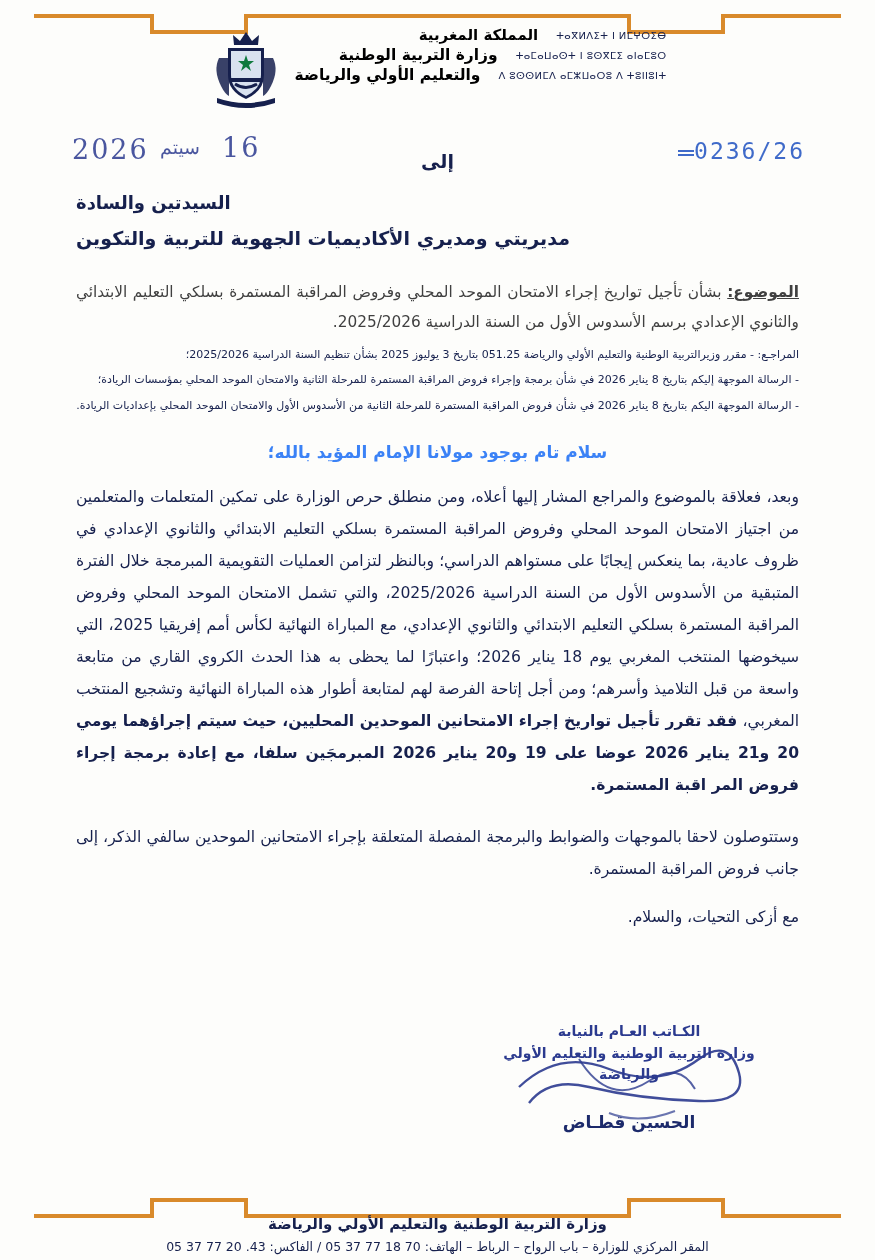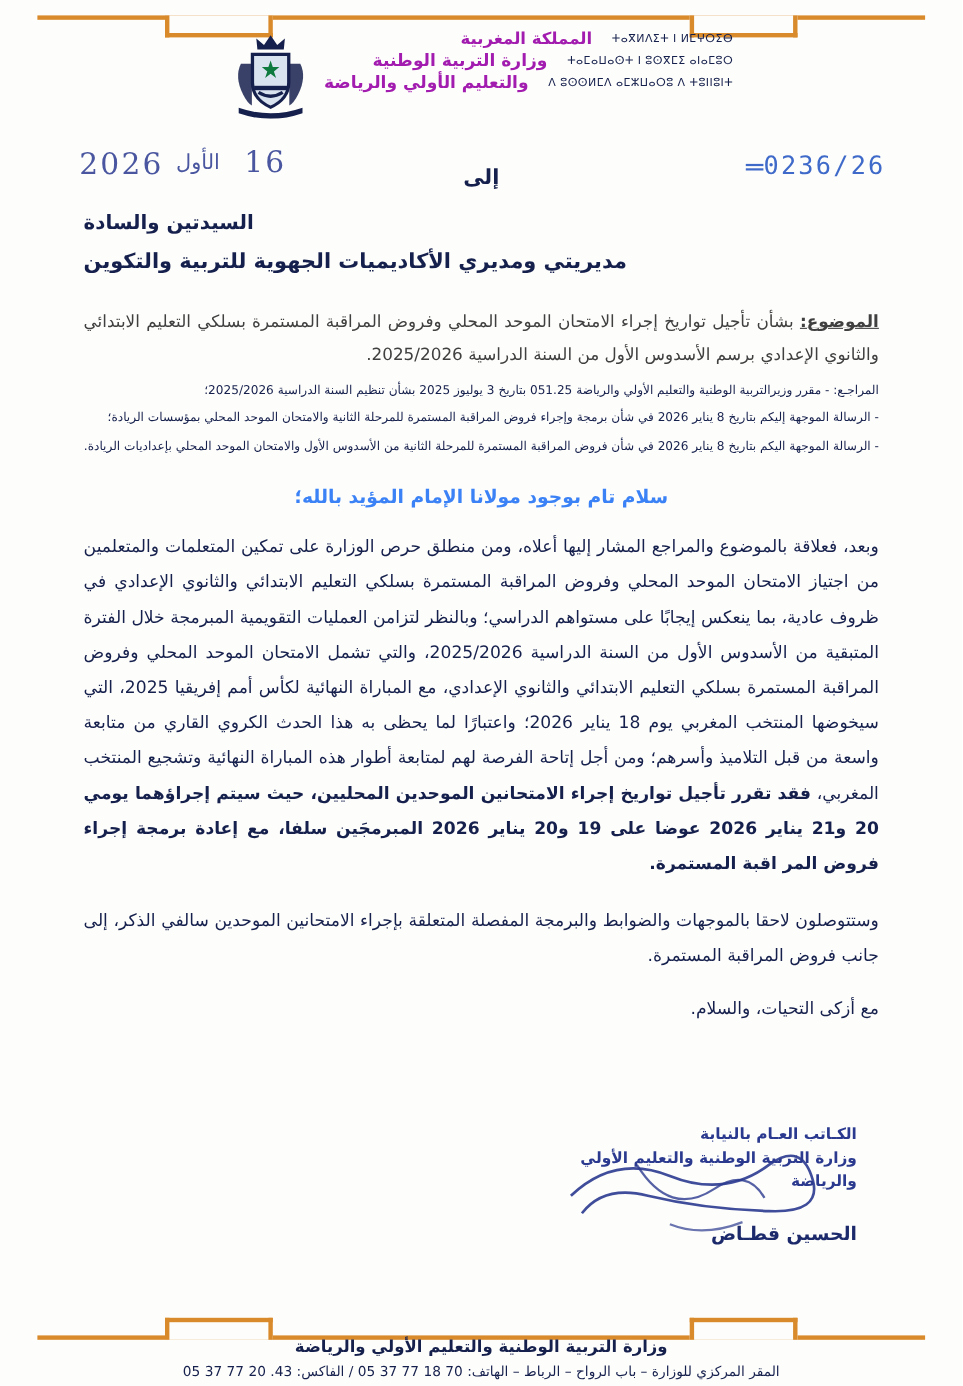--- a/index.html
+++ b/index.html
@@ -69,21 +69,21 @@
   .header-line {
     display: flex;
     flex-direction: row;
     align-items: center;
     justify-content: flex-start;
     gap: 18px;
     margin: 2px 0;
   }
   .hdr-ar {
     font-weight: bold;
-    color: #a21caf;
+    color: #000000;
     letter-spacing: 0.5px;
   }
   .hdr-ar.l1 { font-size: 15px; }
   .hdr-ar.l2 { font-size: 15.5px; }
   .hdr-ar.l3 { font-size: 15.5px; }
   .hdr-tif {
     color: #16204d;
     font-size: 10px;
     direction: ltr;
     font-family: "DejaVu Sans", sans-serif;
@@ -205,21 +205,21 @@
     font-size: 15.6px;
     color: #16204d;
   }
 
   
   .signature {
     position: absolute;
     bottom: 128px;
     right: 96px;
     width: 300px;
-    text-align: right;
+    text-align: center;
     color: #16204d;
   }
   .sig-title {
     font-weight: bold;
     font-size: 14px;
     line-height: 1.55;
     color: #2b3a8f;
   }
   .sig-name {
     margin-top: 26px;
@@ -299,21 +299,21 @@
         <path d="M10 30 Q4 42 12 58 Q16 66 20 68 L20 30 Z" fill="#16204d" opacity="0.85"></path>
         <path d="M64 30 Q70 42 62 58 Q58 66 54 68 L54 30 Z" fill="#16204d" opacity="0.85"></path>
 
         <path d="M8 70 Q37 80 66 70 L66 75 Q37 85 8 75 Z" fill="#16204d"></path>
       </svg>
     </div>
   </div>
 
   <div class="date-stamp">
     <span class="d-year">2026</span>
-    <span class="d-month">الأول</span>
+    <span class="d-month">سيتم</span>
     <span class="d-day">16</span>
   </div>
 
   <div class="ref-stamp">
     <span class="bars"><i></i><i></i></span><span>0236/26</span>
   </div>
 
   <div class="content">
 
     <div class="to-line">إلى</div>

